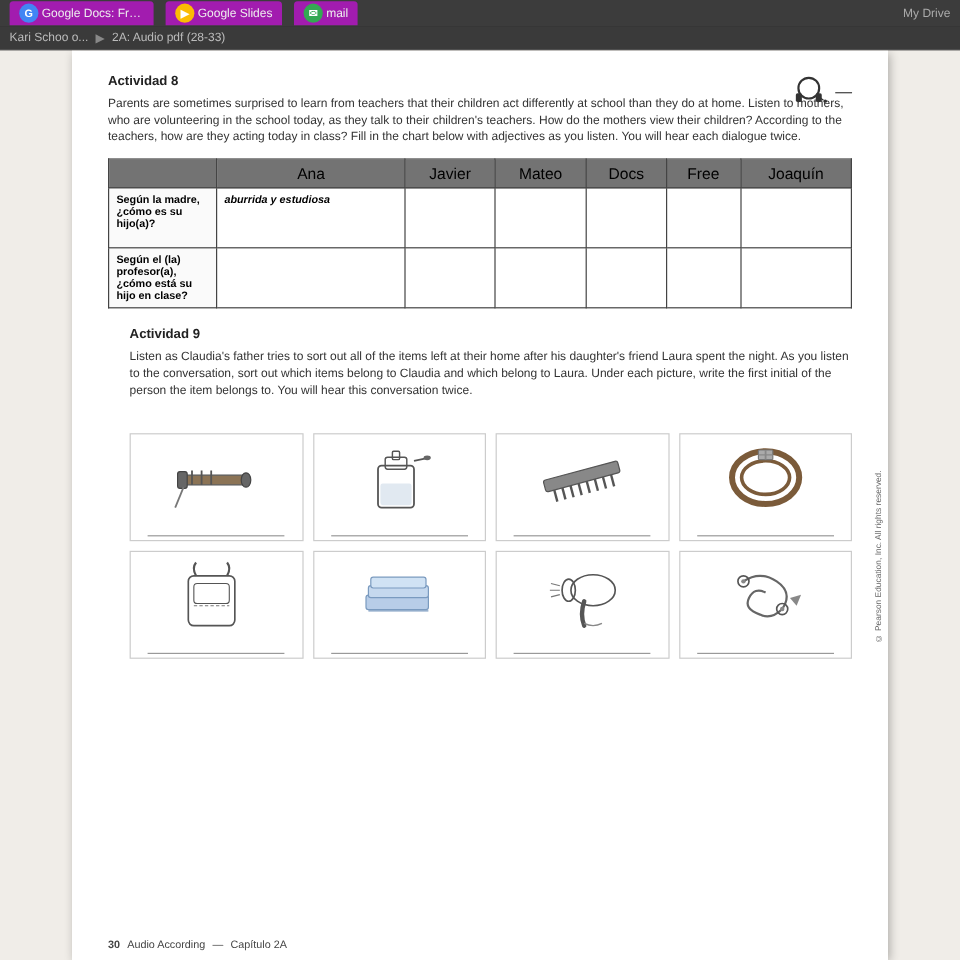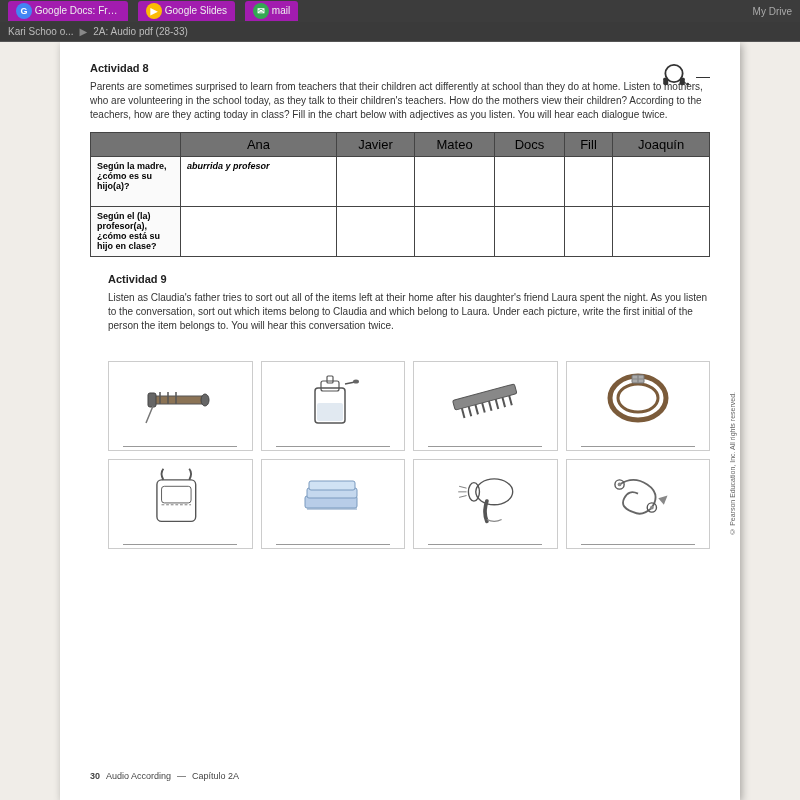--- a/index.html
+++ b/index.html
@@ -206,21 +206,21 @@
 
     
     svg.item-drawing {
       width: 80px;
       height: 60px;
     }
 
     
     .page-footer {
       position: absolute;
-      bottom: 19px;
+      bottom: 8px;
       left: 30px;
       font-size: 9px;
       color: #444;
       display: flex;
       gap: 6px;
       align-items: center;
     }
     .page-number {
       font-weight: bold;
     }
@@ -280,28 +280,28 @@
       <div class="activity-description">Parents are sometimes surprised to learn from teachers that their children act differently at school than they do at home. Listen to mothers, who are volunteering in the school today, as they talk to their children's teachers. How do the mothers view their children? According to the teachers, how are they acting today in class? Fill in the chart below with adjectives as you listen. You will hear each dialogue twice.</div>
 
       <table class="activity-table">
         <thead>
           <tr>
             <th></th>
             <th>Ana</th>
             <th>Javier</th>
             <th>Mateo</th>
             <th>Docs</th>
-            <th>Fill</th>
+            <th>Free</th>
             <th>Joaquín</th>
           </tr>
         </thead>
         <tbody>
           <tr class="tall-row">
             <td class="row-label">Según la madre, ¿cómo es su hijo(a)?</td>
-            <td class="filled">aburrida y profesor</td>
+            <td class="filled">aburrida y estudiosa</td>
             <td></td>
             <td></td>
             <td></td>
             <td></td>
             <td></td>
           </tr>
           <tr class="tall-row">
             <td class="row-label">Según el (la) profesor(a), ¿cómo está su hijo en clase?</td>
             <td></td>
             <td></td>

